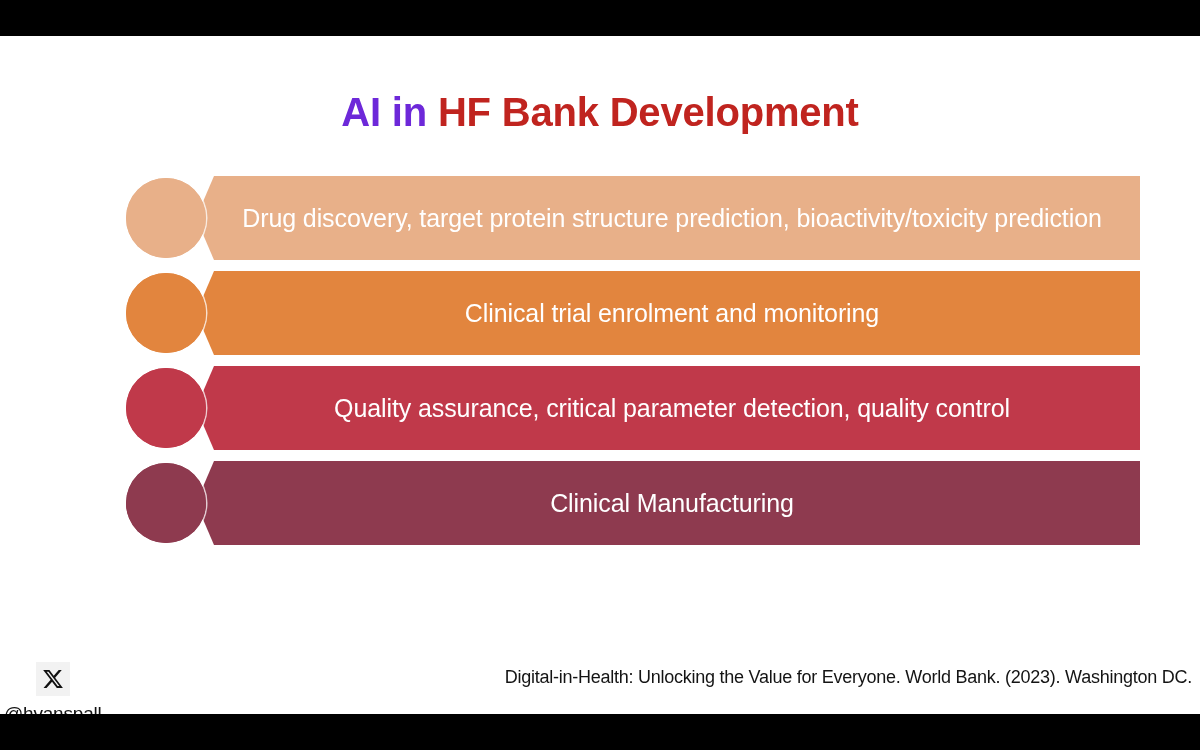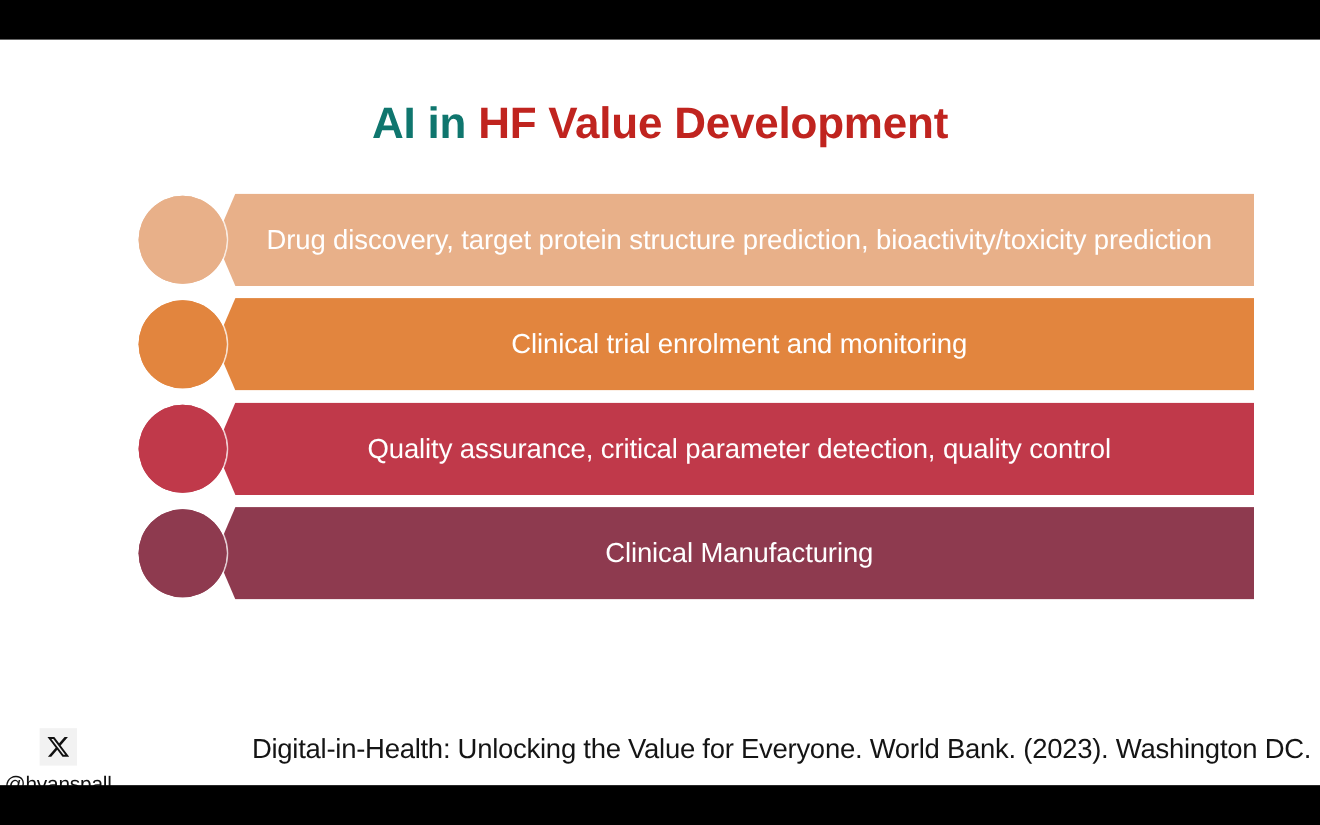--- a/index.html
+++ b/index.html
@@ -153,37 +153,37 @@
     font-size: 19px;
     color: #111111;
     letter-spacing: -0.2px;
   }
 
   .citation {
     position: absolute;
     right: 8px;
     top: 19px;
     font-family: "Liberation Sans", sans-serif;
-    font-size: 25px;
+    font-size: 18px;
     color: #141414;
     letter-spacing: -0.25px;
     white-space: nowrap;
   }
 </style>
 </head>
 <body>
 
 <div class="screen">
 
   <div class="letterbox-top" style="background: rgb(0, 0, 0);"></div>
 
   <div class="slide" style="background: rgb(255, 255, 255);">
 
     <div class="title">
-      <span class="title-part-1" style="color: #0f766e; margin-top: 38px;">AI in </span><span class="title-part-2" style="color: rgb(192, 36, 31);">HF Value Development</span>
+      <span class="title-part-1" style="color: #6d28d9; margin-top: 38px;">AI in </span><span class="title-part-2" style="color: rgb(192, 36, 31);">HF Bank Development</span>
     </div>
 
     <div class="bars">
 
       <div class="bar-row">
         <div class="bar-circle-ring" style="background: rgb(232, 176, 137);"></div>
         <div class="bar-body" style="background: rgb(232, 176, 137);">
           <span class="bar-label">Drug discovery, target protein structure prediction, bioactivity/toxicity prediction</span>
         </div>
         <div class="bar-circle" style="background: rgb(232, 176, 137);"></div>

